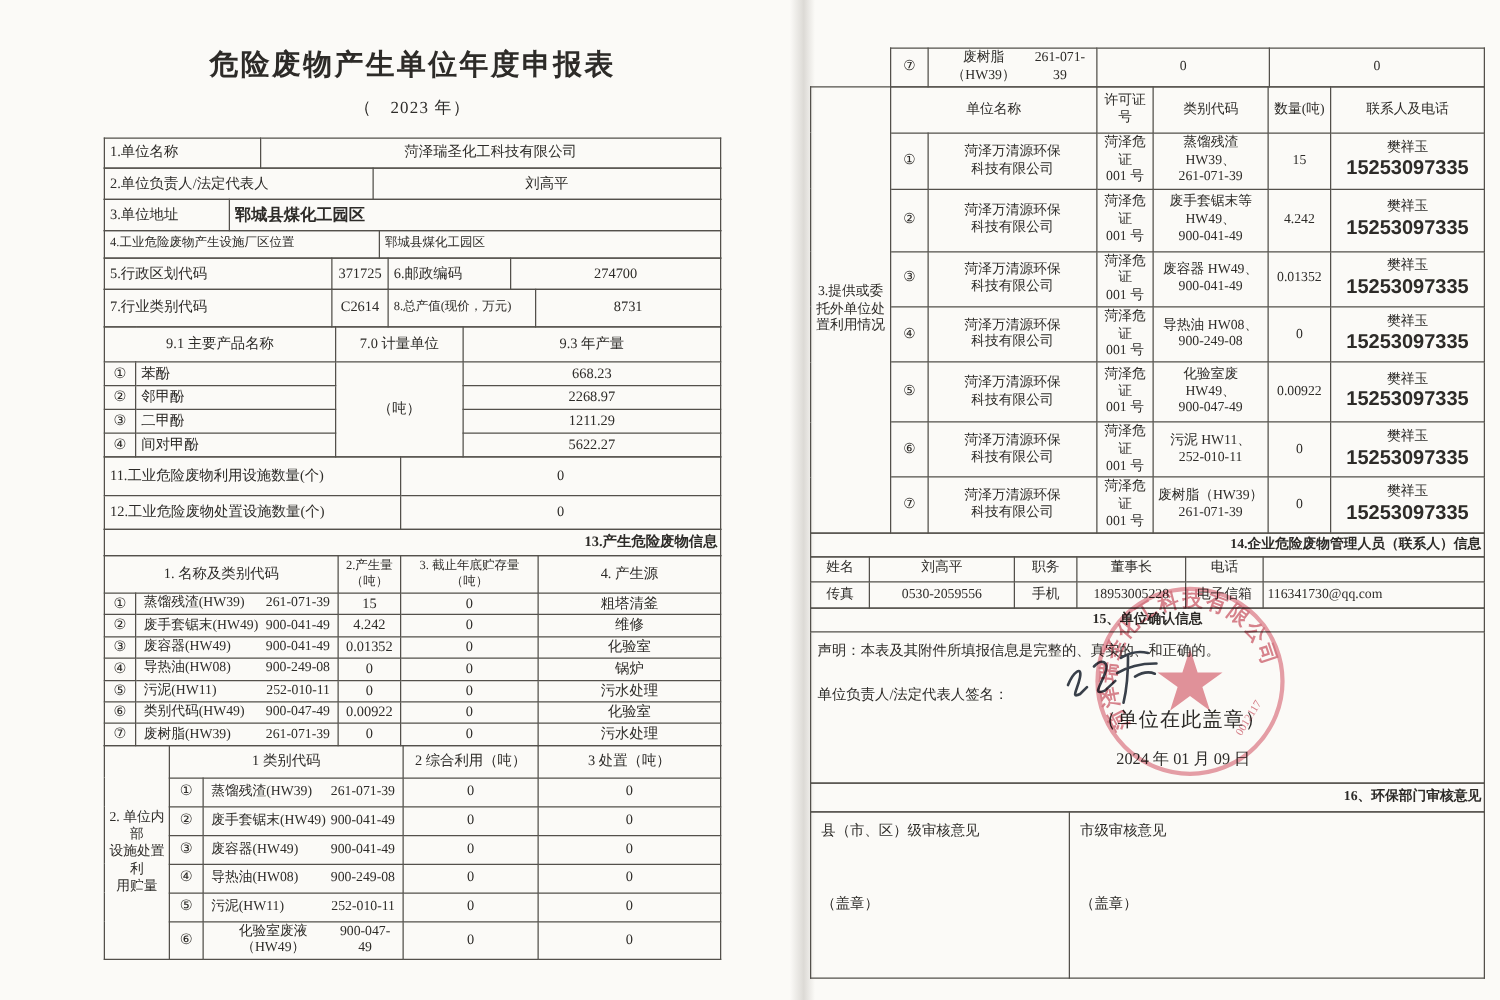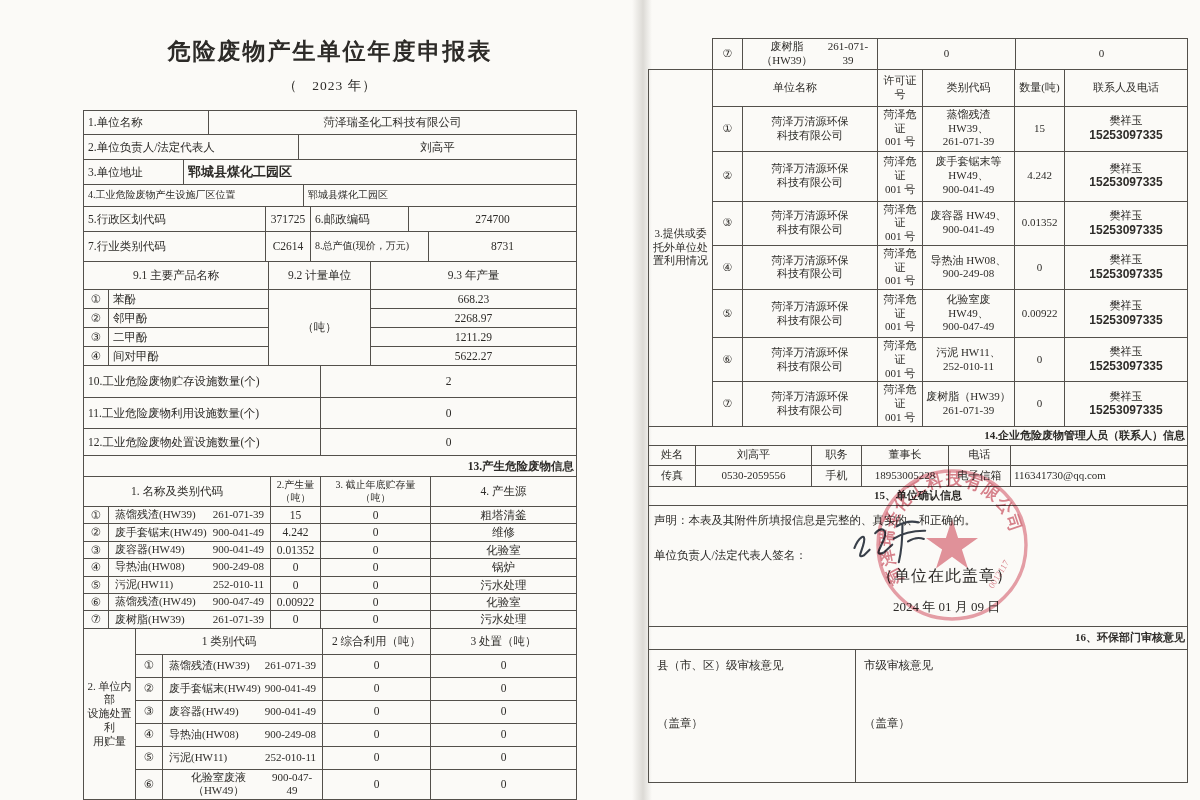--- a/index.html
+++ b/index.html
@@ -27,21 +27,21 @@
     border:1px solid #53504b;font-size:11.5px;line-height:1.25;
     text-align:center;vertical-align:middle;padding:1px 2px;
     overflow:hidden;
   }
   .l{text-align:left;padding-left:4px;}
   .sm{font-size:10px;}
   .pre{white-space:pre-line;}
   .namecode{display:flex;justify-content:space-between;padding:0 4px;}
   .namecode span{font-size:11px;}
   .pR td{font-size:11px;}
-  .phone{font-family:"Liberation Sans","DejaVu Sans",sans-serif;font-weight:bold;font-size:12px;display:block;}
+  .phone{font-family:"Liberation Sans","DejaVu Sans",sans-serif;font-weight:bold;font-size:16px;display:block;}
   .cname{display:block;}
   .titlerow td{text-align:right;font-weight:bold;padding-left:4px;}
   .centerhead td{font-weight:bold;}
   
   .s15box{position:relative;border:1px solid #53504b;border-top:none;height:120px;font-size:11.5px;}
   .s15box .stmt{position:absolute;top:7px;left:5px;}
   .s15box .signlab{position:absolute;top:42px;left:5px;}
   .s15box .stampnote{position:absolute;top:60px;left:228px;font-size:16px;letter-spacing:1px;}
   .s15box .datesigned{position:absolute;top:92px;left:244px;font-size:13px;}
   
@@ -146,21 +146,21 @@
     <table>
       <colgroup>
           <col style="width:25px">
           <col style="width:160px">
           <col style="width:102px">
           <col>
         </colgroup>
       <tbody>
           <tr style="height:28px">
         <td colspan="2">9.1 主要产品名称</td>
-        <td>9.2 计量单位</td>
+        <td>7.0 计量单位</td>
         <td>9.3 年产量</td>
       </tr>
       <tr style="height:19px">
         <td>①</td>
         <td class="l">苯酚</td>
         <td rowspan="4">（吨）</td>
         <td>668.23</td>
       </tr>
       <tr style="height:19px">
         <td>②</td>
@@ -179,24 +179,20 @@
       </tr>
     </tbody>
       </table>
 
     <table>
       <colgroup>
           <col style="width:237px">
           <col>
         </colgroup>
       <tbody>
-          <tr style="height:32px">
-        <td class="l">10.工业危险废物贮存设施数量(个)</td>
-        <td>2</td>
-      </tr>
       <tr style="height:31px">
         <td class="l">11.工业危险废物利用设施数量(个)</td>
         <td>0</td>
       </tr>
       <tr style="height:27px">
         <td class="l">12.工业危险废物处置设施数量(个)</td>
         <td>0</td>
       </tr>
     </tbody>
       </table>
@@ -283,21 +279,21 @@
               </div>
             </td>
         <td>0</td>
         <td>0</td>
         <td>污水处理</td>
       </tr>
       <tr style="height:17px">
         <td>⑥</td>
         <td>
               <div class="namecode">
-                <span>蒸馏残渣(HW49)</span>
+                <span>类别代码(HW49)</span>
                 <span>900-047-49</span>
               </div>
             </td>
         <td>0.00922</td>
         <td>0</td>
         <td>化验室</td>
       </tr>
       <tr style="height:17px">
         <td>⑦</td>
         <td>

